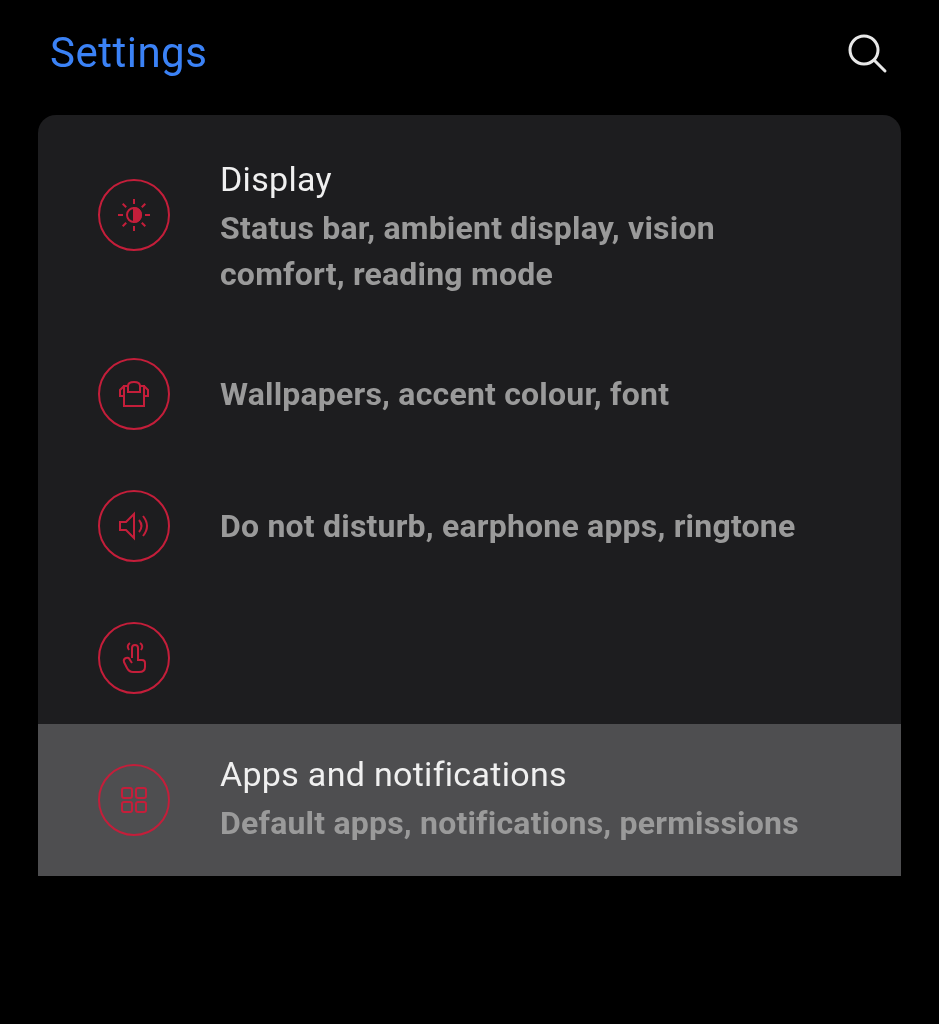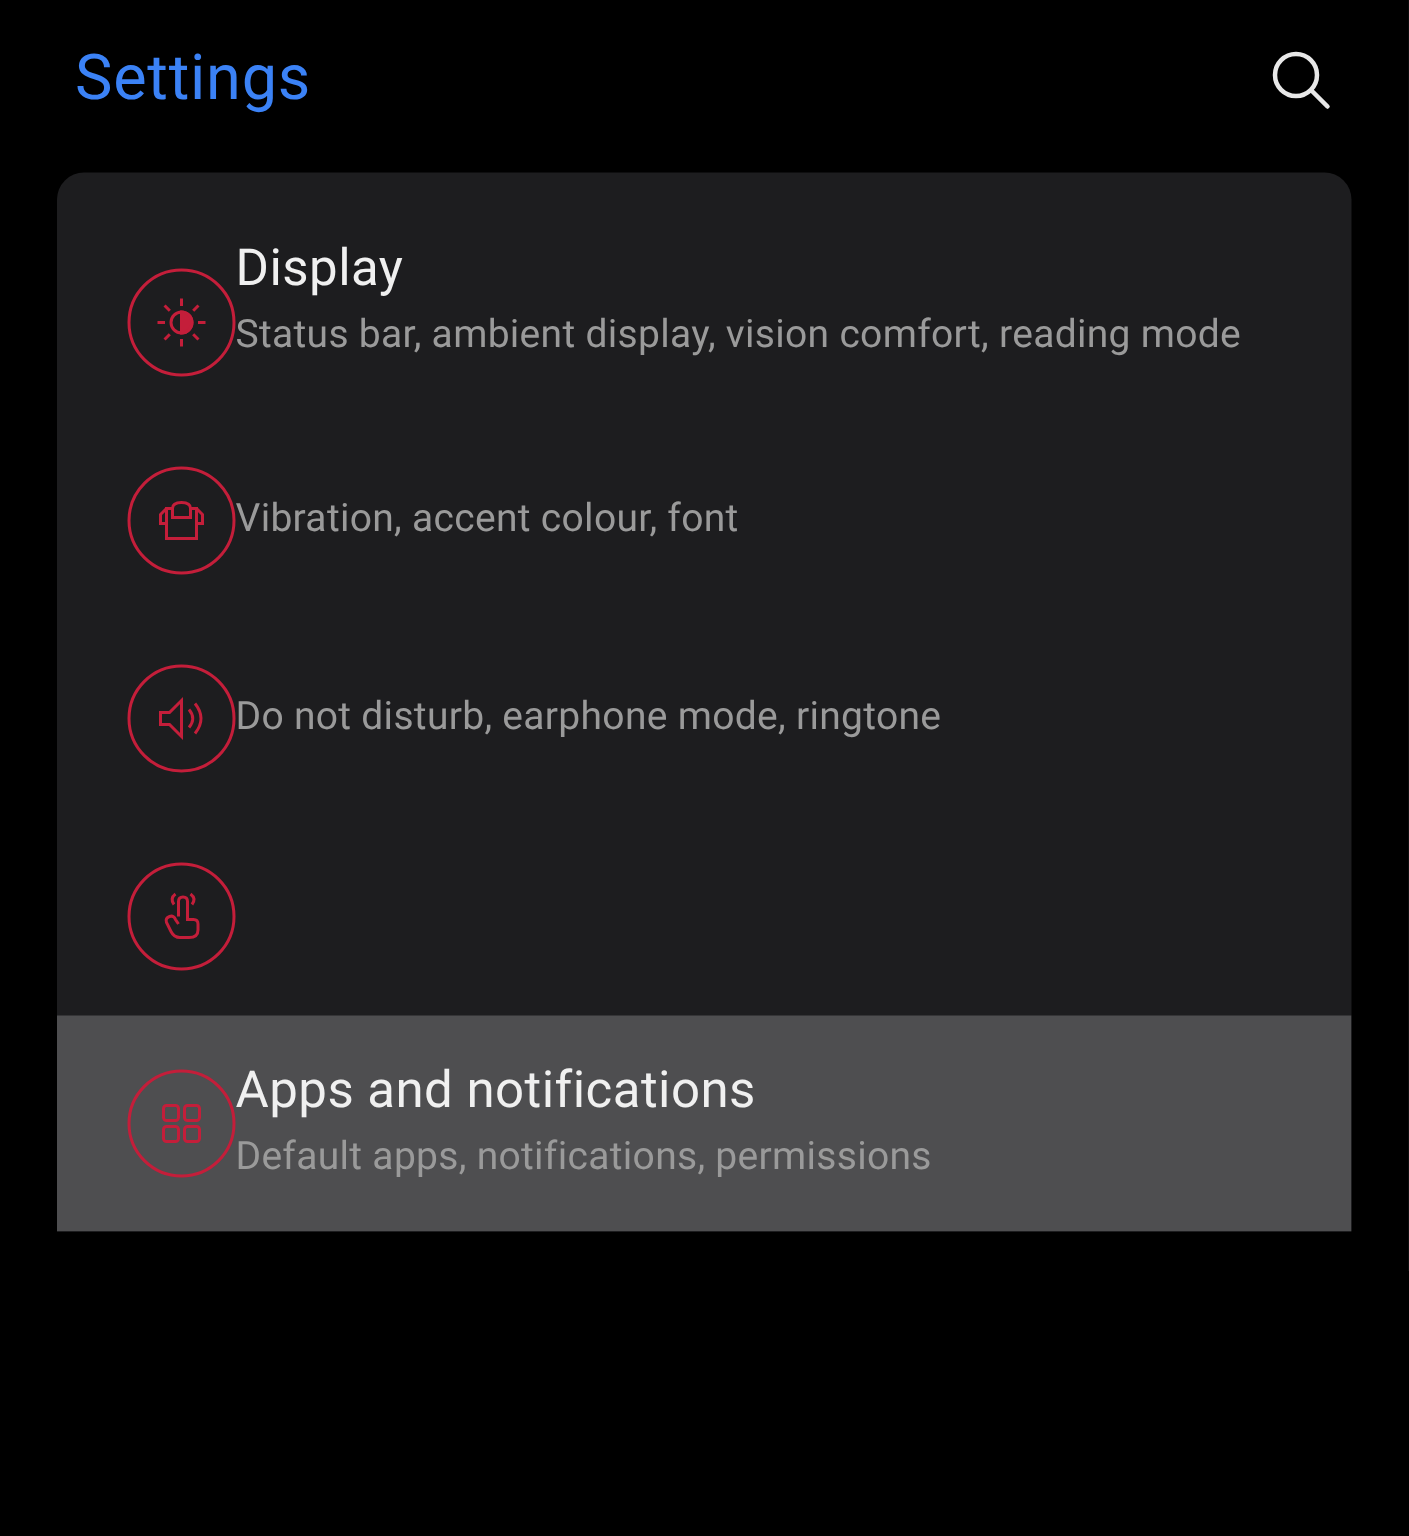--- a/index.html
+++ b/index.html
@@ -34,21 +34,22 @@
     }
     .content {
       background: #1d1d1f;
       margin: 0 38px;
       border-radius: 18px 18px 0 0;
       overflow: hidden;
     }
     .setting-item {
       display: flex;
       align-items: center;
-      padding: 30px 47px;
+      padding: 30px 60px;
+      gap: 50px;
     }
     .setting-item.first {
       padding-top: 44px;
       align-items: flex-start;
     }
     .setting-item.first .icon-circle {
       margin-top: 20px;
     }
     .setting-item.highlighted {
       background: #4e4e50;
@@ -74,22 +75,22 @@
     }
     .item-title {
       color: #f0f0f0;
       font-size: 34px;
       font-weight: 400;
       letter-spacing: 0.3px;
       margin-bottom: 6px;
     }
     .item-desc {
       color: #9a9a9a;
-      font-size: 26px;
-      font-weight: 400;
+      font-size: 32px;
+      font-weight: 700;
       letter-spacing: 0.2px;
       line-height: 1.45;
     }
   </style>
 </head>
 <body>
 
 <div class="header">
   <div class="header-title">Settings</div>
   <div class="search-icon-wrap">
@@ -126,34 +127,34 @@
   <div class="setting-item">
     <div class="icon-circle">
       <svg width="36" height="36" viewBox="0 0 36 36" stroke-width="2">
         <path d="M8 10 L8 30 L28 30 L28 10 L24 10 L24 16 L12 16 L12 10 Z"></path>
         <path d="M12 10 Q12 6 18 6 Q24 6 24 10"></path>
         <path d="M8 10 L4 14 L4 20 L8 20"></path>
         <path d="M28 10 L32 14 L32 20 L28 20"></path>
       </svg>
     </div>
     <div class="text-block">
-      <div class="item-desc">Vibration, accent colour, font</div>
+      <div class="item-desc">Wallpapers, accent colour, font</div>
     </div>
   </div>
 
   <div class="setting-item">
     <div class="icon-circle">
       <svg width="36" height="36" viewBox="0 0 36 36" stroke-width="2">
         <path d="M4 14 L4 22 L10 22 L18 30 L18 6 L10 14 Z"></path>
         <path d="M23 12 Q28 18 23 24"></path>
         <path d="M27 8 Q35 18 27 28"></path>
       </svg>
     </div>
     <div class="text-block">
-      <div class="item-desc">Do not disturb, earphone mode, ringtone</div>
+      <div class="item-desc">Do not disturb, earphone apps, ringtone</div>
     </div>
   </div>
 
   <div class="setting-item">
     <div class="icon-circle">
       <svg width="36" height="36" viewBox="0 0 36 36" stroke-width="2">
         <path d="M16 18 L16 8 Q16 5 19 5 Q22 5 22 8 L22 20 L26 20 Q29 20 29 23 L29 27 Q29 32 23 32 L17 32 Q13 32 11 28 L8 22 Q7 19 10 18 Q13 17 14 20 L16 23"></path>
         <path d="M13 10 Q10 6 14 3"></path>
         <path d="M25 10 Q28 6 24 3"></path>
       </svg>

